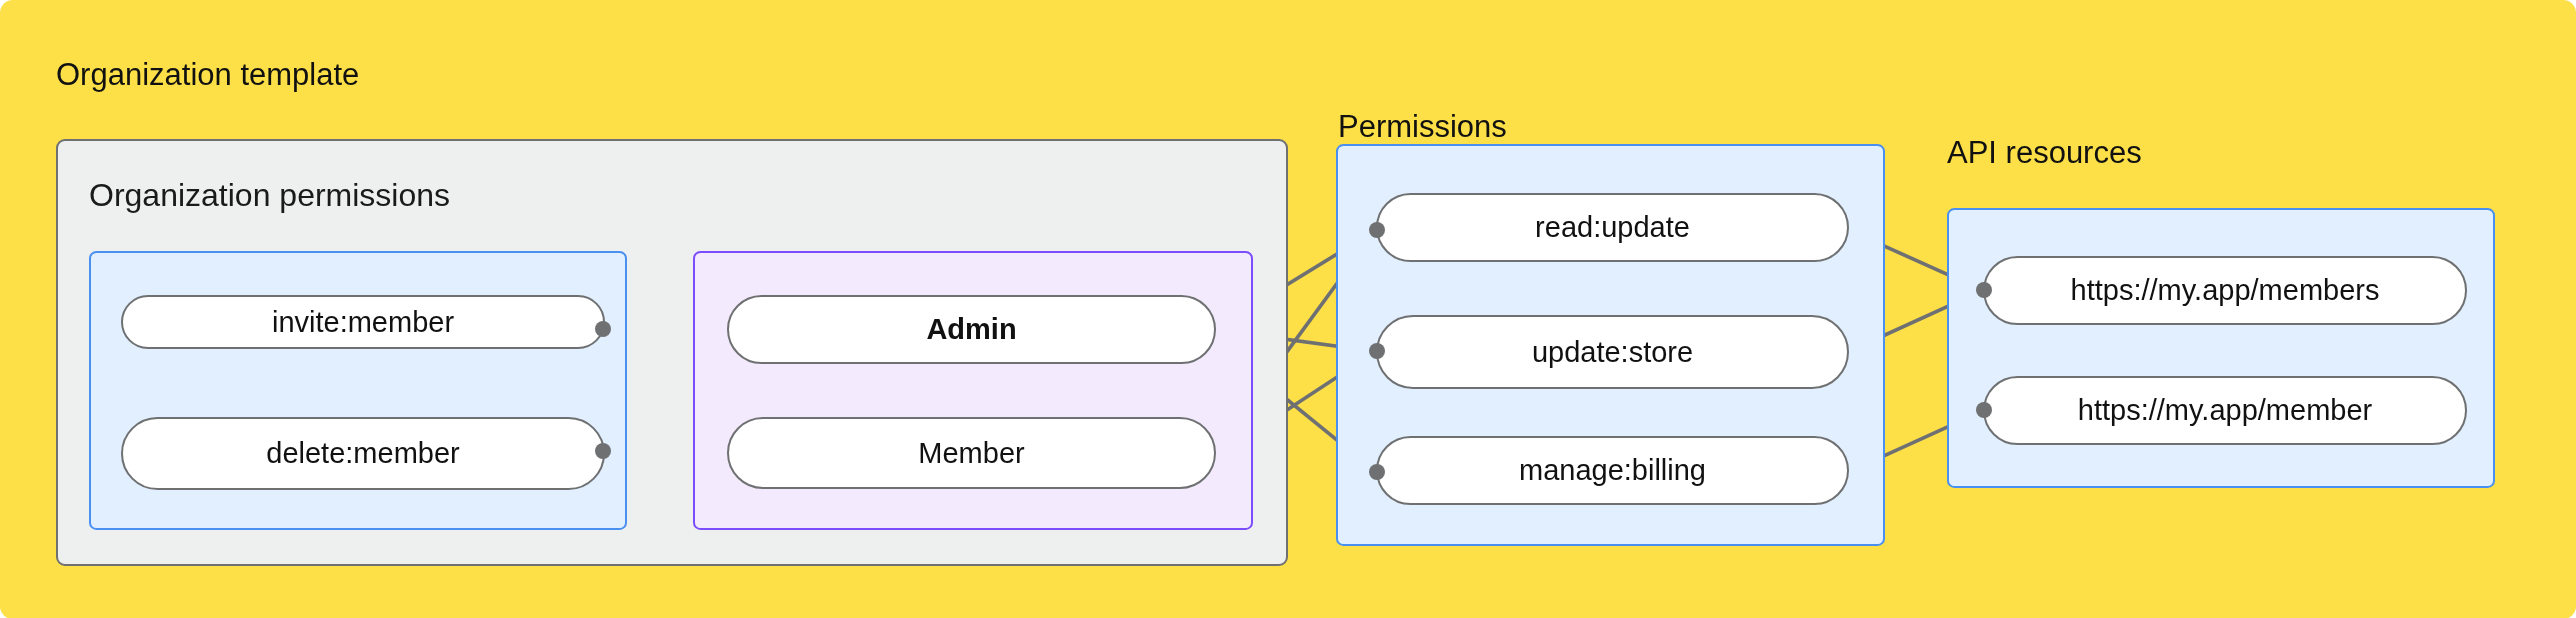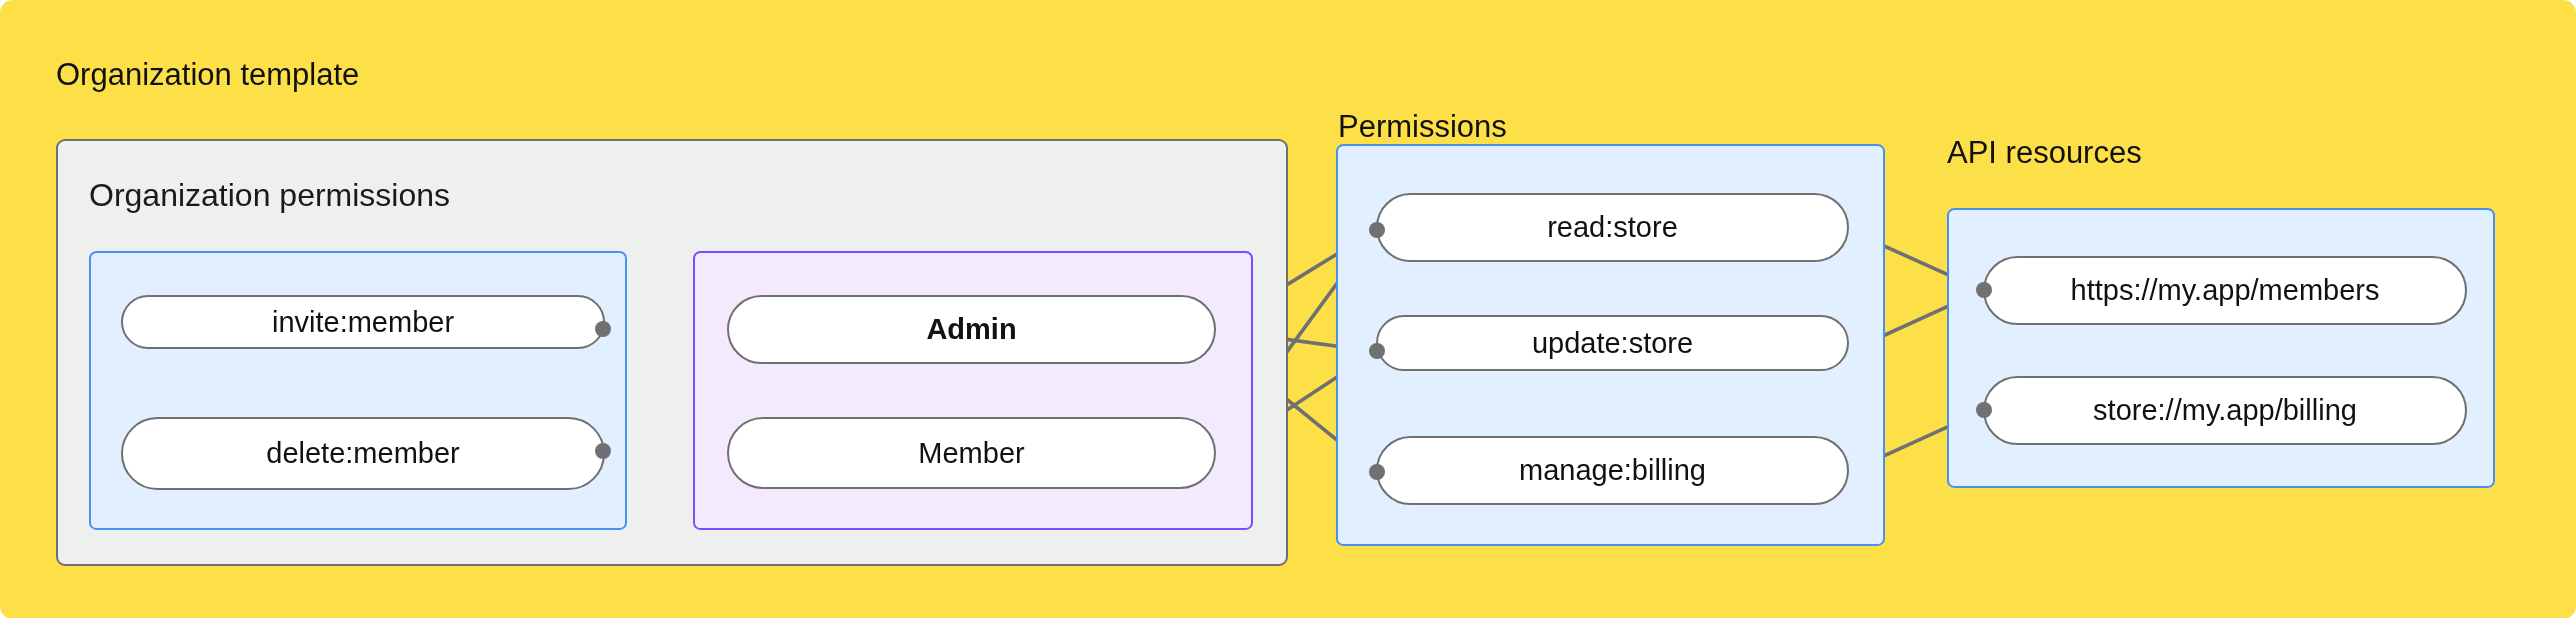--- a/index.html
+++ b/index.html
@@ -151,43 +151,43 @@
   <div class="pill" style="left:727px; top:417px; width:489px; height:72px;">
     <span class="pill-label">Member</span>
   </div>
 
   <div class="section-title" style="left:1338px; top:71px;margin-top:38px;">Permissions</div>
 
   <div class="group-box group-blue" style="left:1336px; top:144px; width:549px; height:402px;">
   </div>
 
   <div class="pill" style="left:1376px; top:193px; width:473px; height:69px;">
-    <span class="pill-label">read:store</span>
+    <span class="pill-label">read:update</span>
   </div>
   <div class="handle" style="left:1369px; top:222px;"></div>
 
-  <div class="pill" style="left:1376px; top:315px; width:473px; height:56px;">
+  <div class="pill" style="left:1376px; top:315px; width:473px; height:74px;">
     <span class="pill-label">update:store</span>
   </div>
   <div class="handle" style="left:1369px; top:343px;"></div>
 
   <div class="pill" style="left:1376px; top:436px; width:473px; height:69px;">
     <span class="pill-label">manage:billing</span>
   </div>
   <div class="handle" style="left:1369px; top:464px;"></div>
 
   <div class="section-title" style="left:1947px; top:135px;">API resources</div>
 
   <div class="group-box group-blue" style="left:1947px; top:208px; width:548px; height:280px;">
   </div>
 
   <div class="pill" style="left:1983px; top:256px; width:484px; height:69px;">
     <span class="pill-label">https://my.app/members</span>
   </div>
   <div class="handle" style="left:1976px; top:282px;"></div>
 
   <div class="pill" style="left:1983px; top:376px; width:484px; height:69px;">
-    <span class="pill-label">store://my.app/billing</span>
+    <span class="pill-label">https://my.app/member</span>
   </div>
   <div class="handle" style="left:1976px; top:402px;"></div>
 
 </div>
 
 
 </body></html>

